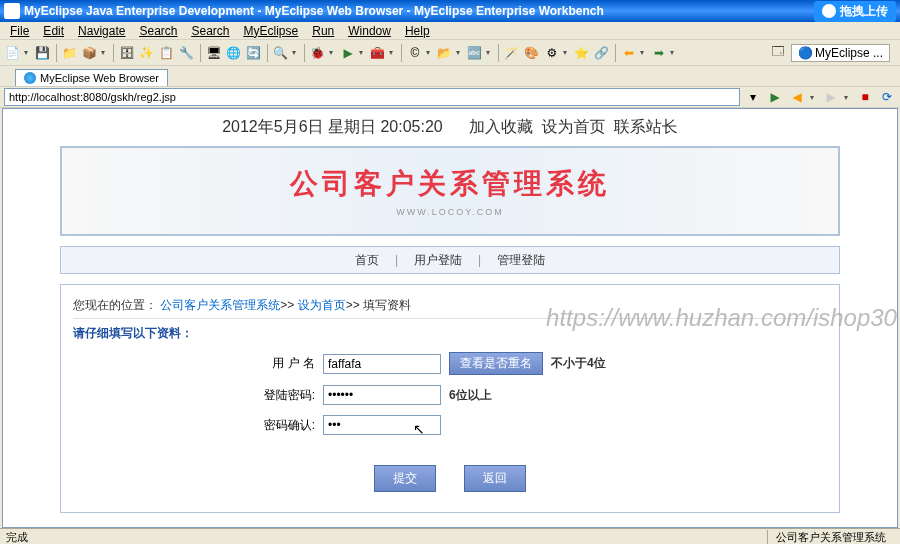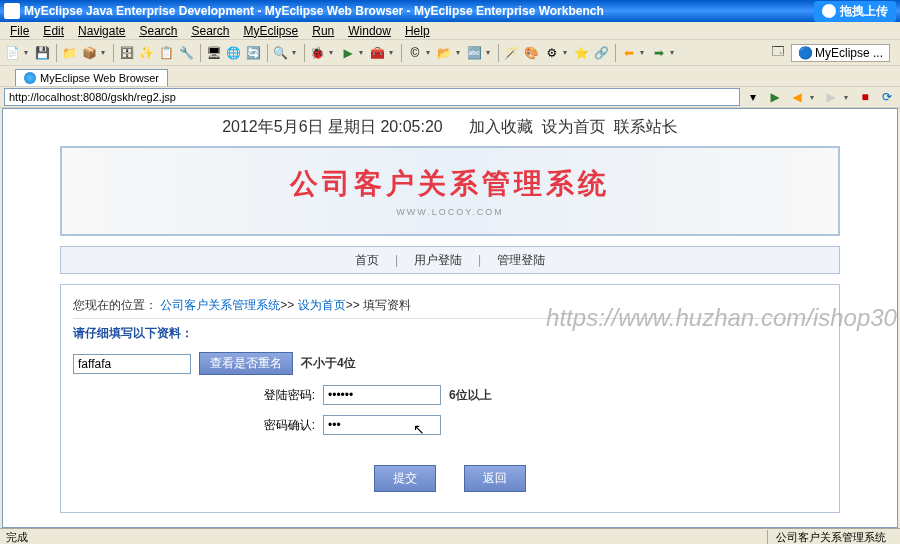--- a/index.html
+++ b/index.html
@@ -192,20 +192,21 @@
     <div class="content-box">
       <div class="breadcrumb">
         <span>您现在的位置：</span>
         <a>公司客户关系管理系统</a>&gt;&gt;
         <a>设为首页</a>&gt;&gt;
         <span>填写资料</span>
       </div>
       <div class="instr">请仔细填写以下资料：</div>
 
       <div class="form-row">
+        <div class="form-label">用 户 名</div>
         <input class="form-input" value="faffafa" style="">
         <button class="check-btn">查看是否重名</button>
         <span class="hint">不小于4位</span>
       </div>
 
       <div class="form-row">
         <div class="form-label">登陆密码:</div>
         <input class="form-input" type="password" value="123456" style="">
         <span class="hint">6位以上</span>
       </div>

